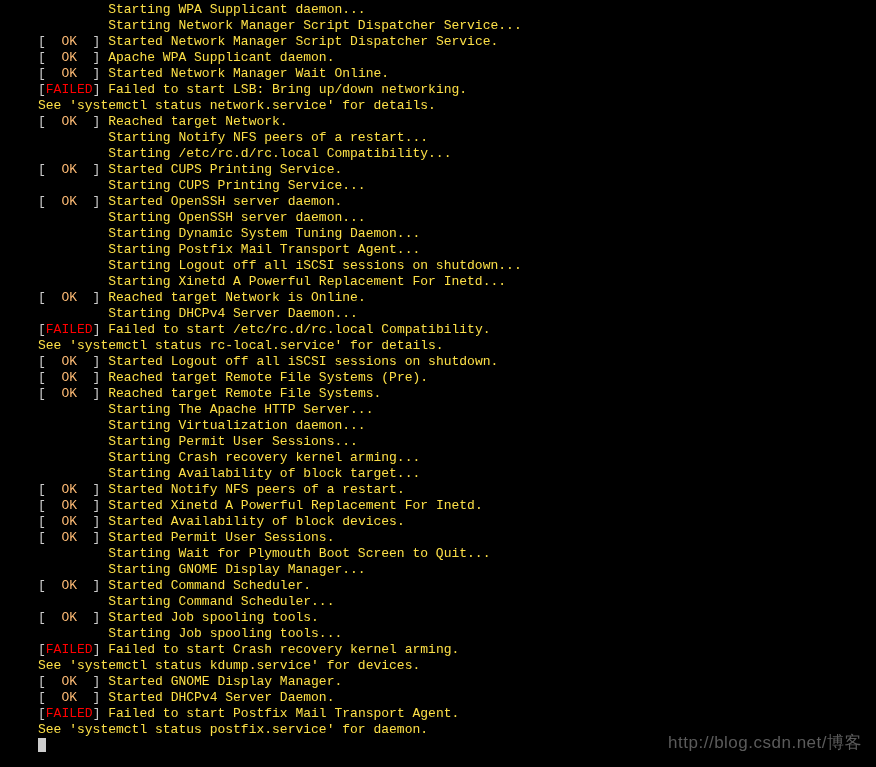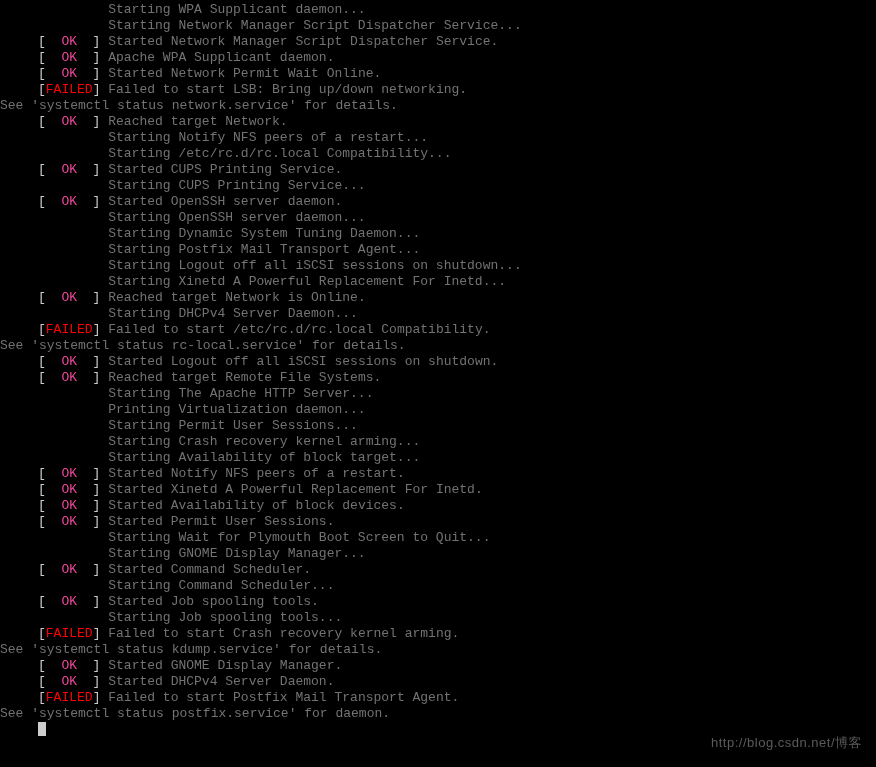--- a/index.html
+++ b/index.html
@@ -9,32 +9,32 @@
       font-family: "Courier New", monospace;
       font-size: 13px;
       line-height: 16px;
       width: 876px;
       height: 767px;
       padding: 2px 0 0 0;
       overflow: hidden;
       position: relative;
     }
     .line { white-space: pre; padding-left: 38px; text-indent: -38px; margin-left: 38px; }
-    .noindent { padding-left: 0; text-indent: 0; }
-    .ok { color: #ec4899; }
+    .noindent { padding-left: 0; text-indent: 0; margin-left: 38px; }
+    .ok { color: #fdba74; }
     .failed { color: #ff0000; }
-    .white { color: #737373; }
+    .white { color: #fde047; }
     .bracket { color: #cdcdcd; }
     .watermark {
       position: absolute;
       bottom: 16px;
       right: 14px;
       color: #5b5b5b;
       font-family: Arial, sans-serif;
-      font-size: 13px;
+      font-size: 17px;
       letter-spacing: 0.5px;
       text-align: right;
     }
     .cursor-line {
       margin-left: 38px;
       width: 8px;
       height: 14px;
       background: #cdcdcd;
       display: inline-block;
     }
@@ -42,57 +42,58 @@
 </head>
 <body>
 
 
 
 <div id="terminal">
     <div class="line"><span class="white">         Starting WPA Supplicant daemon...</span></div>
     <div class="line"><span class="white">         Starting Network Manager Script Dispatcher Service...</span></div>
     <div class="line"><span class="bracket">[  </span><span class="ok">OK</span><span class="bracket">  ] </span><span class="white">Started Network Manager Script Dispatcher Service.</span></div>
     <div class="line"><span class="bracket">[  </span><span class="ok">OK</span><span class="bracket">  ] </span><span class="white">Apache WPA Supplicant daemon.</span></div>
-    <div class="line"><span class="bracket">[  </span><span class="ok">OK</span><span class="bracket">  ] </span><span class="white">Started Network Permit Wait Online.</span></div>
+    <div class="line"><span class="bracket">[  </span><span class="ok">OK</span><span class="bracket">  ] </span><span class="white">Started Network Manager Wait Online.</span></div>
     <div class="line"><span class="bracket">[</span><span class="failed">FAILED</span><span class="bracket">] </span><span class="white">Failed to start LSB: Bring up/down networking.</span></div>
     <div class="noindent"><span class="white">See 'systemctl status network.service' for details.</span></div>
     <div class="line"><span class="bracket">[  </span><span class="ok">OK</span><span class="bracket">  ] </span><span class="white">Reached target Network.</span></div>
     <div class="line"><span class="white">         Starting Notify NFS peers of a restart...</span></div>
     <div class="line"><span class="white">         Starting /etc/rc.d/rc.local Compatibility...</span></div>
     <div class="line"><span class="bracket">[  </span><span class="ok">OK</span><span class="bracket">  ] </span><span class="white">Started CUPS Printing Service.</span></div>
     <div class="line"><span class="white">         Starting CUPS Printing Service...</span></div>
     <div class="line"><span class="bracket">[  </span><span class="ok">OK</span><span class="bracket">  ] </span><span class="white">Started OpenSSH server daemon.</span></div>
     <div class="line"><span class="white">         Starting OpenSSH server daemon...</span></div>
     <div class="line"><span class="white">         Starting Dynamic System Tuning Daemon...</span></div>
     <div class="line"><span class="white">         Starting Postfix Mail Transport Agent...</span></div>
     <div class="line"><span class="white">         Starting Logout off all iSCSI sessions on shutdown...</span></div>
     <div class="line"><span class="white">         Starting Xinetd A Powerful Replacement For Inetd...</span></div>
     <div class="line"><span class="bracket">[  </span><span class="ok">OK</span><span class="bracket">  ] </span><span class="white">Reached target Network is Online.</span></div>
     <div class="line"><span class="white">         Starting DHCPv4 Server Daemon...</span></div>
     <div class="line"><span class="bracket">[</span><span class="failed">FAILED</span><span class="bracket">] </span><span class="white">Failed to start /etc/rc.d/rc.local Compatibility.</span></div>
     <div class="noindent"><span class="white">See 'systemctl status rc-local.service' for details.</span></div>
     <div class="line"><span class="bracket">[  </span><span class="ok">OK</span><span class="bracket">  ] </span><span class="white">Started Logout off all iSCSI sessions on shutdown.</span></div>
+    <div class="line"><span class="bracket">[  </span><span class="ok">OK</span><span class="bracket">  ] </span><span class="white">Reached target Remote File Systems (Pre).</span></div>
     <div class="line"><span class="bracket">[  </span><span class="ok">OK</span><span class="bracket">  ] </span><span class="white">Reached target Remote File Systems.</span></div>
     <div class="line"><span class="white">         Starting The Apache HTTP Server...</span></div>
-    <div class="line"><span class="white">         Printing Virtualization daemon...</span></div>
+    <div class="line"><span class="white">         Starting Virtualization daemon...</span></div>
     <div class="line"><span class="white">         Starting Permit User Sessions...</span></div>
     <div class="line"><span class="white">         Starting Crash recovery kernel arming...</span></div>
     <div class="line"><span class="white">         Starting Availability of block target...</span></div>
     <div class="line"><span class="bracket">[  </span><span class="ok">OK</span><span class="bracket">  ] </span><span class="white">Started Notify NFS peers of a restart.</span></div>
     <div class="line"><span class="bracket">[  </span><span class="ok">OK</span><span class="bracket">  ] </span><span class="white">Started Xinetd A Powerful Replacement For Inetd.</span></div>
     <div class="line"><span class="bracket">[  </span><span class="ok">OK</span><span class="bracket">  ] </span><span class="white">Started Availability of block devices.</span></div>
     <div class="line"><span class="bracket">[  </span><span class="ok">OK</span><span class="bracket">  ] </span><span class="white">Started Permit User Sessions.</span></div>
     <div class="line"><span class="white">         Starting Wait for Plymouth Boot Screen to Quit...</span></div>
     <div class="line"><span class="white">         Starting GNOME Display Manager...</span></div>
     <div class="line"><span class="bracket">[  </span><span class="ok">OK</span><span class="bracket">  ] </span><span class="white">Started Command Scheduler.</span></div>
     <div class="line"><span class="white">         Starting Command Scheduler...</span></div>
     <div class="line"><span class="bracket">[  </span><span class="ok">OK</span><span class="bracket">  ] </span><span class="white">Started Job spooling tools.</span></div>
     <div class="line"><span class="white">         Starting Job spooling tools...</span></div>
     <div class="line"><span class="bracket">[</span><span class="failed">FAILED</span><span class="bracket">] </span><span class="white">Failed to start Crash recovery kernel arming.</span></div>
-    <div class="noindent"><span class="white">See 'systemctl status kdump.service' for details.</span></div>
+    <div class="noindent"><span class="white">See 'systemctl status kdump.service' for devices.</span></div>
     <div class="line"><span class="bracket">[  </span><span class="ok">OK</span><span class="bracket">  ] </span><span class="white">Started GNOME Display Manager.</span></div>
     <div class="line"><span class="bracket">[  </span><span class="ok">OK</span><span class="bracket">  ] </span><span class="white">Started DHCPv4 Server Daemon.</span></div>
     <div class="line"><span class="bracket">[</span><span class="failed">FAILED</span><span class="bracket">] </span><span class="white">Failed to start Postfix Mail Transport Agent.</span></div>
     <div class="noindent"><span class="white">See 'systemctl status postfix.service' for daemon.</span></div>
   </div>
 <div class="cursor-line"></div>
 <div class="watermark">http://blog.csdn.net/博客</div>
 
 
 

